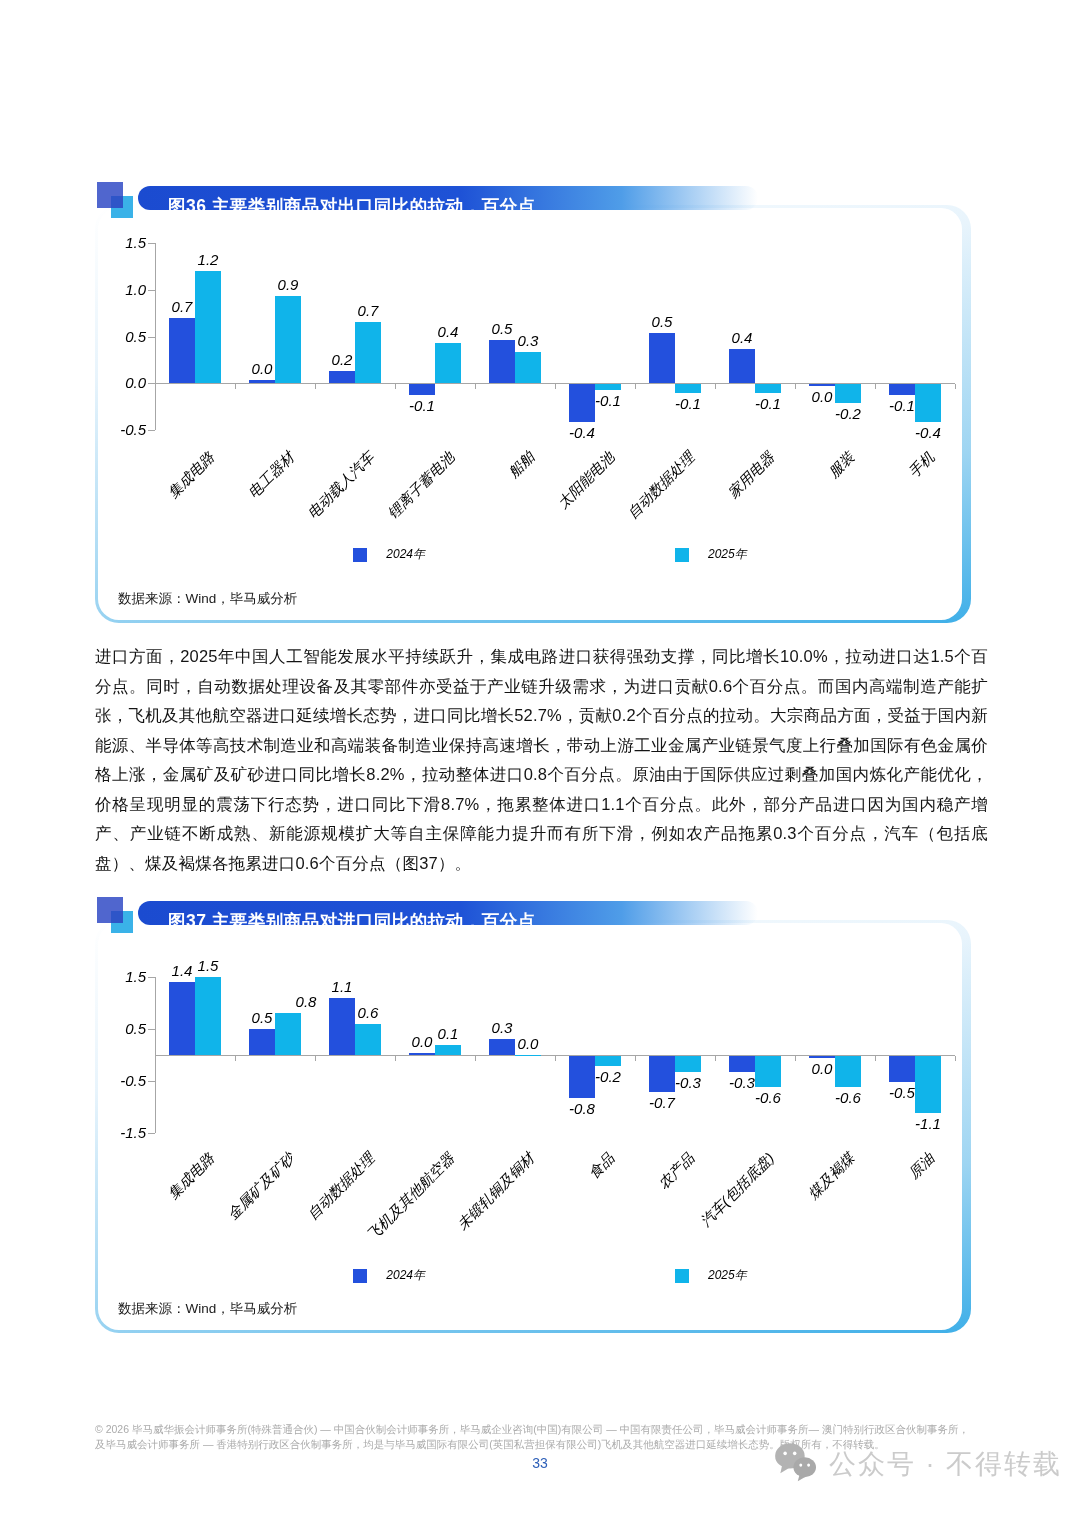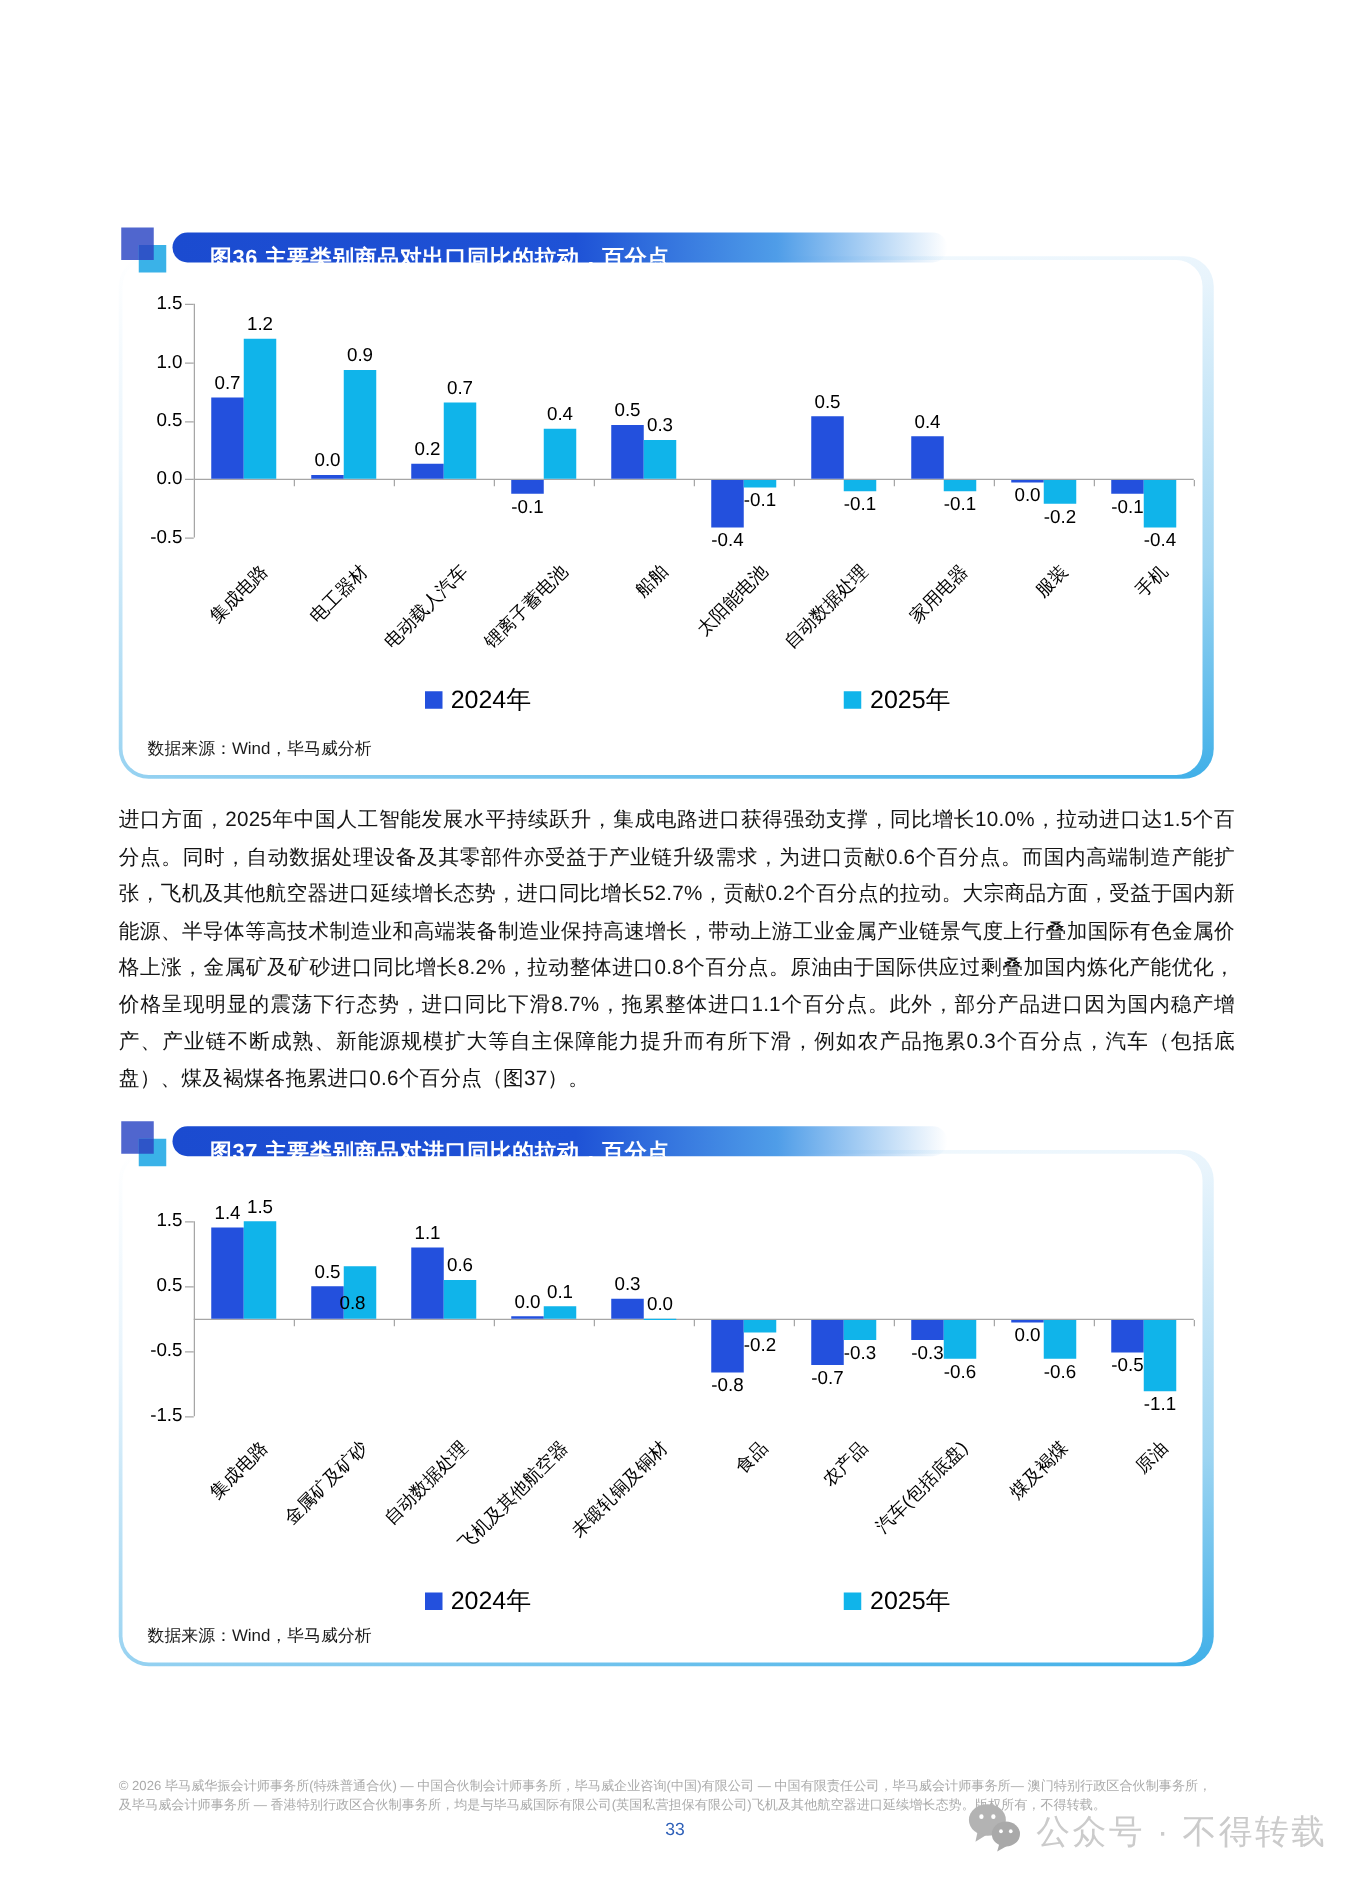--- a/index.html
+++ b/index.html
@@ -20,32 +20,32 @@
   #pill36{left:138px;top:186px;}
   #pill37{left:138px;top:901px;}
 
   .deco{position:absolute;width:44px;height:44px;z-index:6;}
   #deco36{left:95px;top:182px;}
   #deco37{left:95px;top:897px;}
   .deco .sqA{position:absolute;left:2px;top:0;width:26px;height:26px;background:#5066ce;}
   .deco .sqB{position:absolute;left:16px;top:14px;width:22px;height:22px;background:#3ab2e8;}
   .deco .sqO{position:absolute;left:16px;top:14px;width:12px;height:12px;background:#2e55c8;}
 
-  .chart-area{position:absolute;left:0;top:0;width:708px;height:100%;}
+  .chart-area{position:absolute;left:0;top:0;width:708px;height:100%;font-style:italic;}
   .ylab{position:absolute;width:48px;text-align:right;font-size:15px;color:#000;}
   .vline{position:absolute;width:1px;background:#a6a6a6;}
   .hline{position:absolute;height:1px;background:#a6a6a6;}
   .ytick{position:absolute;height:1px;width:7px;background:#a6a6a6;}
   .xtick{position:absolute;width:1px;height:5px;background:#a6a6a6;}
   .bar{position:absolute;width:26px;}
   .vlabel{position:absolute;width:48px;text-align:center;font-size:15px;color:#000;}
   .clabel{position:absolute;white-space:nowrap;font-size:14.5px;color:#000;
           transform:translateX(-100%) rotate(-45deg);transform-origin:100% 0;}
   .legend{position:absolute;left:0;width:864px;display:flex;justify-content:center;gap:210px;}
-  .legend-entry{display:flex;align-items:center;gap:7px;font-size:20px;color:#000;padding-left:40px;}
+  .legend-entry{display:flex;align-items:center;gap:19px;font-size:12px;color:#000;padding-left:40px;}
   .legend-swatch{width:14px;height:14px;display:inline-block;}
   .source{position:absolute;left:20px;bottom:12px;font-size:13.5px;color:#1a1a1a;}
 
   .body-text{position:absolute;left:95px;top:642px;width:893px;margin:0;
              font-size:16.5px;line-height:29.5px;text-align:justify;letter-spacing:.2px;color:#141414;}
 
   .footer-copy{position:absolute;left:95px;top:1422px;width:905px;font-size:10.5px;
                line-height:15px;color:#ababab;}
   .page-number{position:absolute;left:0;right:0;top:1455px;text-align:center;
                font-size:14px;color:#2d5fb8;}
@@ -201,21 +201,21 @@
           <div class="vlabel" style="left: 540px; top: 171.4px;">-0.7</div>
           <div class="bar" style="left: 631px; width: 26px; background: rgb(35, 80, 221); height: 15.6px; top: 133px;"></div>
           <div class="vlabel" style="left: 620px; top: 150.6px;">-0.3</div>
           <div class="bar" style="left: 711px; width: 26px; background: rgb(35, 80, 221); height: 2.08px; top: 133px;"></div>
           <div class="vlabel" style="left: 700px; top: 137.08px;">0.0</div>
           <div class="bar" style="left: 791px; width: 26px; background: rgb(35, 80, 221); height: 26px; top: 133px;"></div>
           <div class="vlabel" style="left: 780px; top: 161px;">-0.5</div>
           <div class="bar" style="left: 97px; width: 26px; background: rgb(16, 180, 234); height: 78px; top: 54px;"></div>
           <div class="vlabel" style="left: 86px; top: 34px;">1.5</div>
           <div class="bar" style="left: 177px; width: 26px; background: rgb(16, 180, 234); height: 41.6px; top: 90.4px;"></div>
-          <div class="vlabel" style="left: 160px; top: 70.4px; margin-top: 41px;">0.8</div>
+          <div class="vlabel" style="left: 184px; top: 70.4px;">0.8</div>
           <div class="bar" style="left: 257px; width: 26px; background: rgb(16, 180, 234); height: 31.2px; top: 100.8px;"></div>
           <div class="vlabel" style="left: 246px; top: 80.8px;">0.6</div>
           <div class="bar" style="left: 337px; width: 26px; background: rgb(16, 180, 234); height: 10.4px; top: 121.6px;"></div>
           <div class="vlabel" style="left: 326px; top: 101.6px;">0.1</div>
           <div class="bar" style="left: 417px; width: 26px; background: rgb(16, 180, 234); height: 1px; top: 131.74px;"></div>
           <div class="vlabel" style="left: 406px; top: 111.74px;">0.0</div>
           <div class="bar" style="left: 497px; width: 26px; background: rgb(16, 180, 234); height: 10.4px; top: 133px;"></div>
           <div class="vlabel" style="left: 486px; top: 145.4px;">-0.2</div>
           <div class="bar" style="left: 577px; width: 26px; background: rgb(16, 180, 234); height: 15.6px; top: 133px;"></div>
           <div class="vlabel" style="left: 566px; top: 150.6px;">-0.3</div>

